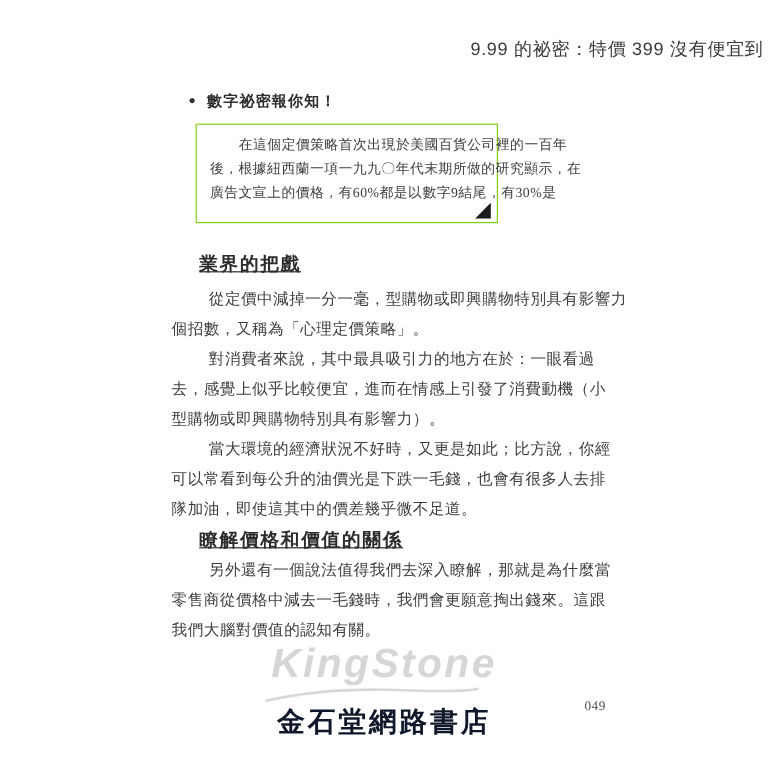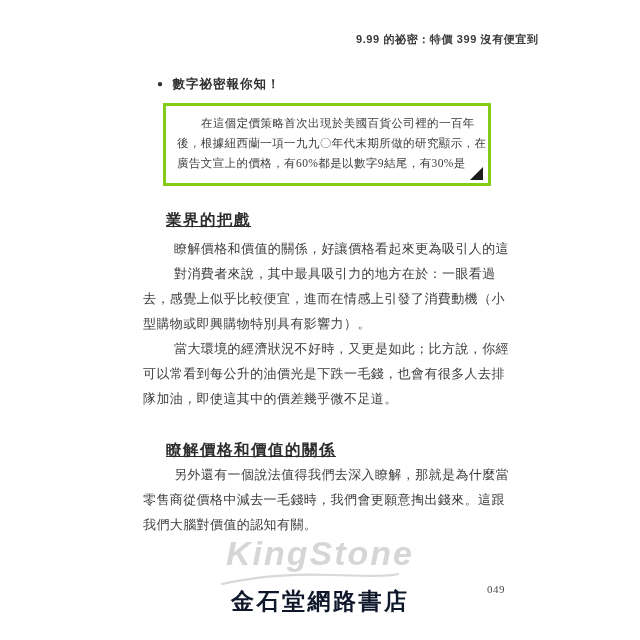--- a/index.html
+++ b/index.html
@@ -9,36 +9,36 @@
     background: #ffffff;
     position: relative;
     color: #3d3d3d;
   }
   .page {
     position: absolute; left: 0; top: 0;
     width: 640px; height: 640px;
     background: #ffffff; overflow: hidden;
   }
   .running-head {
-    position: absolute; left: 356px; top: 32px;
+    position: absolute; left: 392px; top: 32px;
     font-family: "Liberation Sans", sans-serif;
-    font-size: 11px; font-weight: bold; letter-spacing: 0.6px;
+    font-size: 15px; font-weight: normal; letter-spacing: 0.6px;
     color: #3a3a3a; white-space: nowrap;
   }
   .callout-title {
     position: absolute; left: 157px; top: 76px;
     font-family: "Liberation Sans", sans-serif;
     font-size: 12.5px; font-weight: bold; letter-spacing: 1px;
     color: #2f2f2f; white-space: nowrap;
   }
   .callout-title .bullet { font-size: 10px; vertical-align: 1px; margin-right: 4px; }
   .callout-box {
     position: absolute; left: 163px; top: 103px;
-    width: 328px; height: 83px;
-    border: 3px solid #84cc16;
+    width: 252px; height: 83px;
+    border: 1px solid #84cc16;
     background: #ffffff;
     padding: 7px 10px 0 11px;
   }
   .callout-box .box-line {
     font-size: 11.5px; line-height: 20px; letter-spacing: 0.4px;
     color: #3d3d3d; white-space: nowrap;
   }
   .callout-box .box-line.indent { padding-left: 24px; }
   .corner-triangle {
     position: absolute; right: 5px; bottom: 3px;
@@ -102,21 +102,22 @@
   <div class="callout-box">
     <div class="box-line indent">在這個定價策略首次出現於美國百貨公司裡的一百年</div>
     <div class="box-line">後，根據紐西蘭一項一九九〇年代末期所做的研究顯示，在</div>
     <div class="box-line">廣告文宣上的價格，有60%都是以數字9結尾，有30%是</div>
     <div class="corner-triangle"></div>
   </div>
 
   <div id="heading-1" class="section-heading">業界的把戲</div>
 
   <div id="body-block-1" class="body-block">
-    <div class="body-line indent">瞭解價格和價值的關係，好讓價格看起來更為吸引人的這</div>
+    <div class="body-line indent">從定價中減掉一分一毫，型購物或即興購物特別具有影響力</div>
+    <div class="body-line">個招數，又稱為「心理定價策略」。</div>
     <div class="body-line indent">對消費者來說，其中最具吸引力的地方在於：一眼看過</div>
     <div class="body-line">去，感覺上似乎比較便宜，進而在情感上引發了消費動機（小</div>
     <div class="body-line">型購物或即興購物特別具有影響力）。</div>
     <div class="body-line indent">當大環境的經濟狀況不好時，又更是如此；比方說，你經</div>
     <div class="body-line">可以常看到每公升的油價光是下跌一毛錢，也會有很多人去排</div>
     <div class="body-line">隊加油，即使這其中的價差幾乎微不足道。</div>
   </div>
 
   <div id="heading-2" class="section-heading">瞭解價格和價值的關係</div>
 

